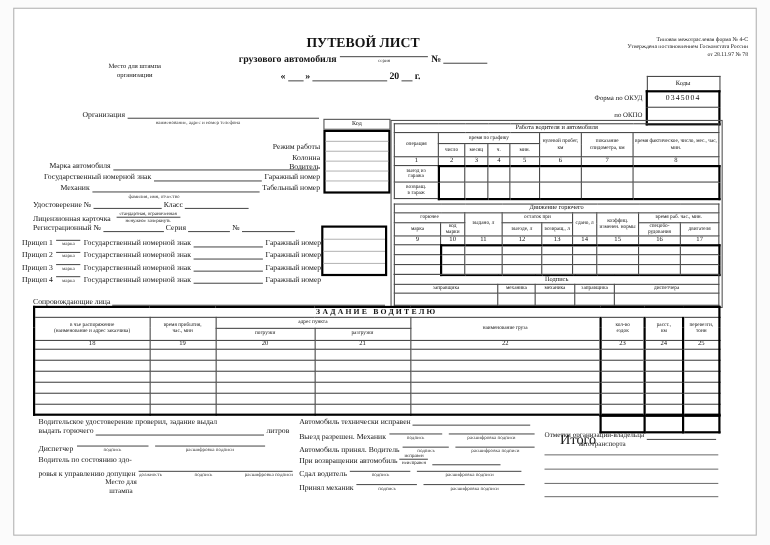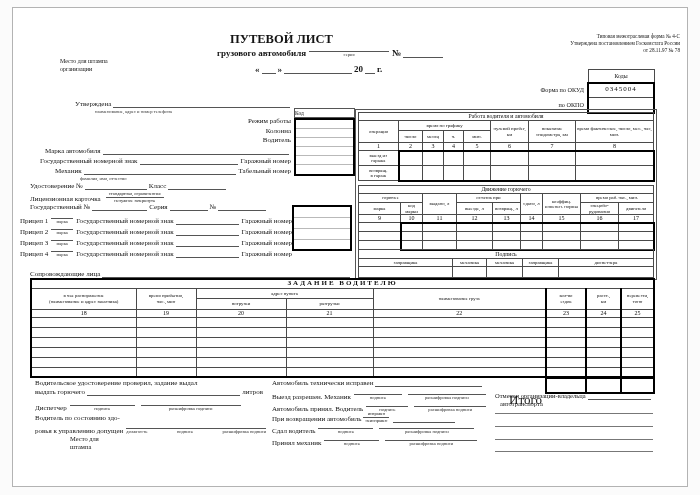--- a/index.html
+++ b/index.html
@@ -4,21 +4,21 @@
 <style>
   *{margin:0;padding:0;box-sizing:border-box}
   html,body{width:700px;height:495px;background:#fbfbfb;font-family:"Liberation Serif",serif;color:#151515;position:relative;overflow:hidden}
   .page{position:absolute;left:12px;top:7px;width:676px;height:480px;background:#fff;border:1px solid #b3b3b3}
   .abs{position:absolute}
   .row{position:absolute;display:flex;align-items:flex-end;font-size:7px;line-height:8px;white-space:nowrap}
   .row .lbl{flex:0 0 auto}
   .uf{flex:1 1 auto;border-bottom:1px solid #555;height:8px;min-width:6px;margin:0 2px}
   .u{flex:0 0 auto;border-bottom:1px solid #555;height:8px;margin:0 2px}
   .hint{font-size:4.6px;line-height:5.5px;color:#333}
-  .center{}
+  .center{text-align:center}
   .right{text-align:right}
   .sig{display:inline-flex;flex-direction:column;align-items:center;margin:0 3px;flex:0 0 auto}
   .sig .sline{width:100%;border-bottom:1px solid #555;height:7px}
   .sig .hintrow{display:flex;justify-content:space-between;width:100%}
   .frac{display:inline-flex;flex-direction:column;align-items:center;font-size:4.5px;line-height:5.5px;margin:0 2px}
   .frac .fb{border-top:1px solid #555;padding:0 2px}
   .licstack{display:inline-flex;flex-direction:column;align-items:center;font-size:4.5px;line-height:5.5px;margin-left:5px}
   .licstack .fl{border-bottom:1px solid #555;padding:0 3px}
   .tbl{position:absolute;border-collapse:collapse;table-layout:fixed;font-size:4.8px;line-height:1.12;color:#111}
   .tbl td{border:1px solid #4a4a4a;text-align:center;vertical-align:middle;padding:0 1px;overflow:hidden}
@@ -87,26 +87,26 @@
   <tr style="height:15px">
         <td class="bt bl br" style="font-size:7px;letter-spacing:1px">0345004</td>
       </tr>
   <tr style="height:15px">
         <td class="bl br bb"></td>
       </tr>
 </tbody>
   </table>
 
 <div class="row" style="left:75px;top:100px;width:217px">
-  <span class="lbl">Утверждена</span>
+  <span class="lbl">Организация</span>
   <span class="uf"></span>
 </div>
 <div class="abs center hint" style="left:95px;top:109px;width:170px">наименование, адрес и номер телефона</div>
 
-<div class="abs right" style="left:190px;top:117px;width:101px;font-size:7px;line-height:9.6px">
+<div class="abs right" style="left:190px;top:129px;width:101px;font-size:7px;line-height:9.6px">
   <div>Режим работы</div>
   <div>Колонна</div>
   <div>Водитель</div>
 </div>
 
 <div class="abs center" style="left:294px;top:108px;width:61px;height:10px;border:1px solid #555;font-size:5.5px;line-height:9px">Код</div>
 <div class="kodbox" style="left:294px;top:118px;width:61px;height:58px">
   <div class="kodrow" style="height:9px"></div>
   <div class="kodrow" style="height:9px"></div>
   <div class="kodrow" style="height:9px"></div>
@@ -142,21 +142,21 @@
 
 <div class="row" style="left:30px;top:191px;width:210px">
   <span class="lbl">Лицензионная карточка</span>
   <span class="licstack">
     <span class="fl">стандартная, ограниченная</span>
     <span>ненужное зачеркнуть</span>
   </span>
 </div>
 
 <div class="row" style="left:30px;top:203px;width:255px">
-  <span class="lbl">Государственный №</span>
+  <span class="lbl">Регистрационный №</span>
   <span class="u" style="width:55px"></span>
   <span class="lbl">Серия</span>
   <span class="u" style="width:38px"></span>
   <span class="lbl">№</span>
   <span class="u" style="width:48px"></span>
 </div>
 
 <div class="row" style="left:20px;top:212px;width:272px">
   <span class="lbl">Прицеп 1</span>
   <span class="sig" style="width:22px">

